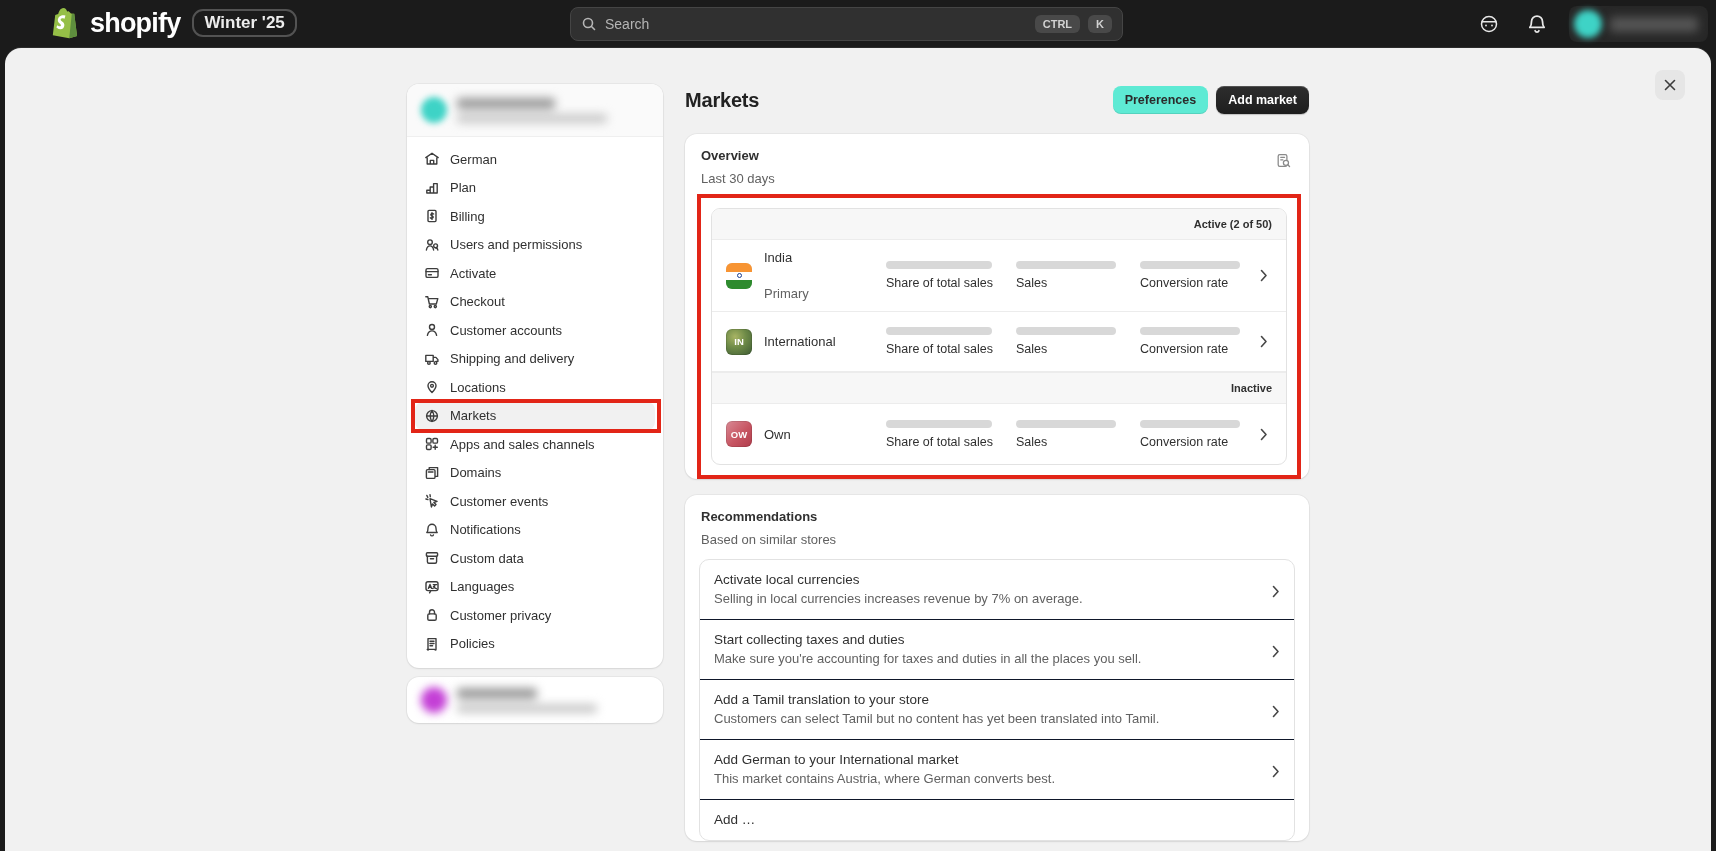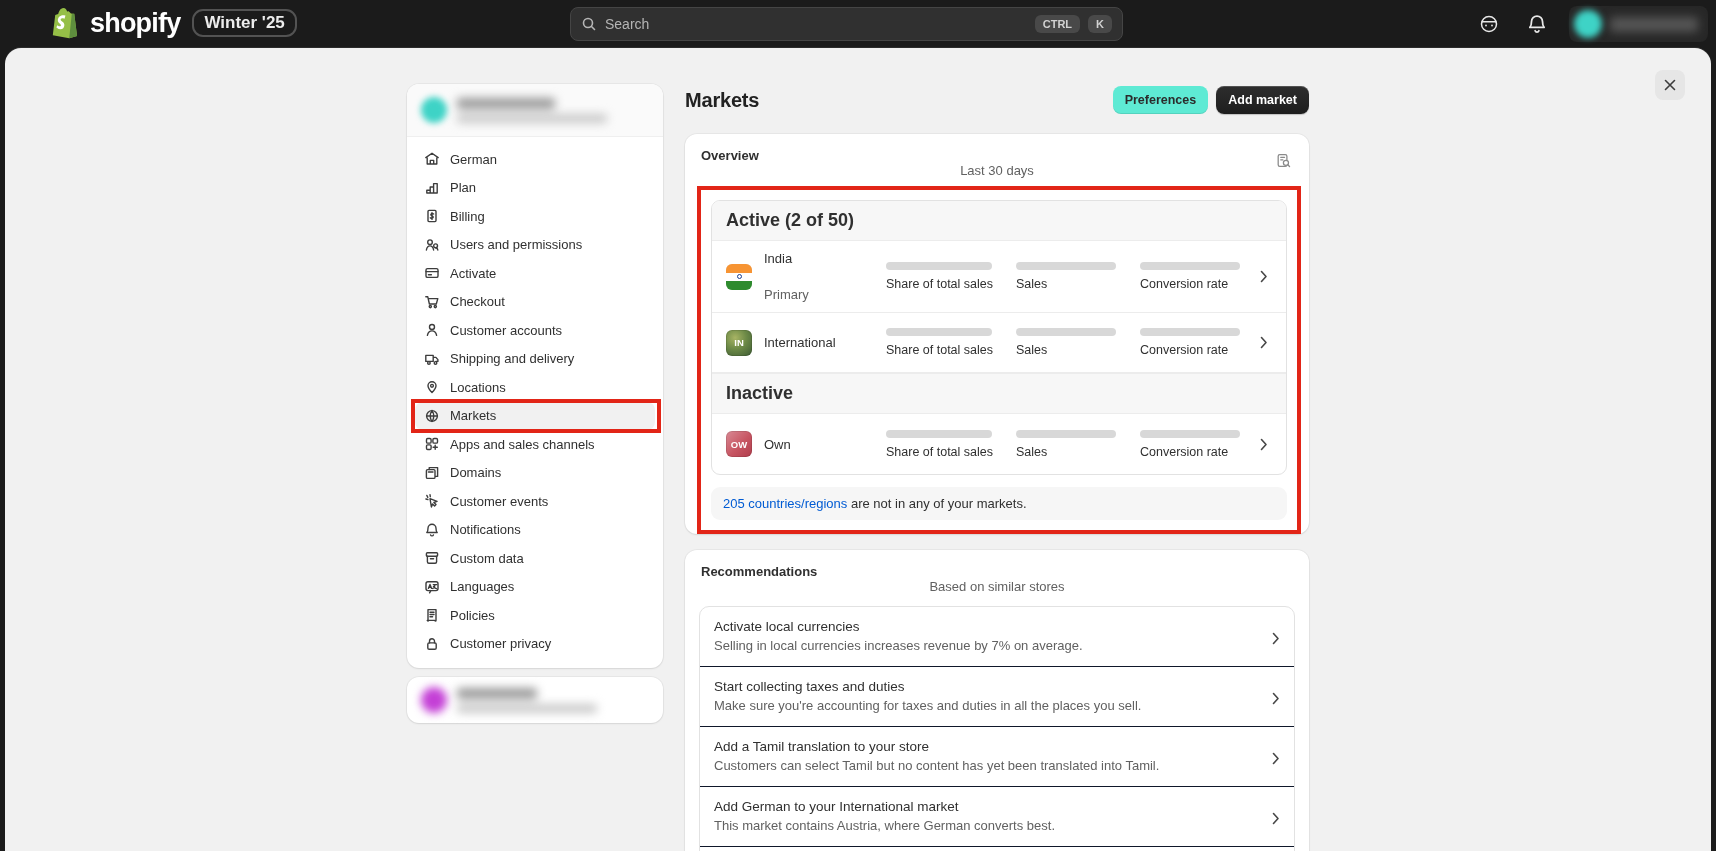--- a/index.html
+++ b/index.html
@@ -64,28 +64,28 @@
   .btn { border:none; border-radius:8px; height:28px; padding:0 12px; font-size:12.5px; font-weight:bold;
          font-family:inherit; cursor:pointer; }
   .btn-secondary { background:#5eead4; color:#2b2b2b; box-shadow:inset 0 -1px 0 rgba(0,0,0,.1); }
   .btn-primary { background:linear-gradient(#2d2d2d,#1e1e1e); color:#fff;
                  box-shadow:inset 0 1px 0 rgba(255,255,255,.18), 0 1px 1px rgba(0,0,0,.2); }
 
   .card { background:#fff; border-radius:12px; margin-bottom:16px;
           box-shadow:0 0 0 1px rgba(0,0,0,.04), 0 1px 2px rgba(0,0,0,.08); }
   .card-head { position:relative; padding:14px 16px 0; }
   .card-title { font-size:13px; font-weight:bold; color:#303030; }
-  .card-sub { font-size:13px; color:#616161; margin-top:0;text-align:center; }
+  .card-sub { font-size:13px; color:#616161; margin-top:8px; }
   .report-btn { position:absolute; top:12px; right:12px; width:28px; height:28px; border-radius:8px;
                 display:flex; align-items:center; justify-content:center; cursor:pointer; }
 
   .red-annotation { margin:8px 8px 12px 12px; border:4px solid #e22517; padding:10px; }
   .mtable { border:1px solid #e2e2e2; border-radius:9px; overflow:hidden; background:#fff; }
-  .sec-head { background:#f7f7f7; padding:9px 14px; font-size:18px; font-weight:bold; color:#303030;
-              border-bottom:1px solid #ececec; }
+  .sec-head { background:#f7f7f7; padding:9px 14px; font-size:11px; font-weight:bold; color:#303030;
+              border-bottom:1px solid #ececec;text-align:right; }
   .m-row { display:flex; align-items:center; padding:10px 14px; gap:12px; border-bottom:1px solid #ececec;
            cursor:pointer; min-height:60px; }
   .m-row:last-child { border-bottom:none; }
   .badge { width:26px; height:26px; border-radius:6px; flex:none; display:flex; align-items:center;
            justify-content:center; font-size:9.5px; font-weight:bold; color:#fff;
            box-shadow:inset 0 0 0 1px rgba(0,0,0,.1); }
   .badge-in { background:radial-gradient(circle at 35% 30%, #a8b464 0%, #6d8a47 45%, #3c5a33 100%); }
   .badge-ow { background:linear-gradient(135deg, #d98a95 0%, #c75562 55%, #b03d4c 100%); }
   .flag-india { width:26px; height:26px; border-radius:6px; flex:none; overflow:hidden; position:relative;
                 box-shadow:inset 0 0 0 1px rgba(0,0,0,.12); }
@@ -327,34 +327,34 @@
                 <svg width="16" height="16" viewBox="0 0 16 16">
                   <rect x="2" y="2.8" width="12" height="8.8" rx="2"></rect>
                   <path d="M5.6 13.8l1.2-2.2M4.4 9.4 6 5.4l1.6 4M4.9 8.3h2.2M9.3 5.6h3.6M11 5.6c0 2-1 3.3-2.2 3.9M9.5 7.4c.6 1.2 1.6 2 2.9 2.2"></path>
                 </svg>
               </span>
             <span class="lbl">Languages</span>
             </li>
           <li class="nav-item">
             <span class="nav-ic">
                 <svg width="16" height="16" viewBox="0 0 16 16">
+                  <rect x="3.8" y="6.9" width="8.4" height="6.4" rx="1.4"></rect>
+                  <path d="M5.5 6.9V5.2a2.5 2.5 0 0 1 5 0v1.7"></path>
+                </svg>
+              </span>
+            <span class="lbl">Customer privacy</span>
+            </li>
+          <li class="nav-item">
+            <span class="nav-ic">
+                <svg width="16" height="16" viewBox="0 0 16 16">
                   <path d="M4 13.4V2.6h8v10.8c0 .8-.9.8-1.2 0H3.2c.3.9 1.2.8 1.2 0z"></path>
                   <path d="M6 5.2h4M6 7.5h4M6 9.8h2.6"></path>
                 </svg>
               </span>
             <span class="lbl">Policies</span>
-            </li>
-          <li class="nav-item">
-            <span class="nav-ic">
-                <svg width="16" height="16" viewBox="0 0 16 16">
-                  <rect x="3.8" y="6.9" width="8.4" height="6.4" rx="1.4"></rect>
-                  <path d="M5.5 6.9V5.2a2.5 2.5 0 0 1 5 0v1.7"></path>
-                </svg>
-              </span>
-            <span class="lbl">Customer privacy</span>
             </li>
         </ul>
       </div>
 
       <div class="s-card s-card2">
         <div class="avatar-purple"></div>
         <div class="blur">
           <div class="redline1" style="width:80px;"></div>
             <div class="redline2" style="width:140px;"></div>
         </div>
@@ -469,23 +469,20 @@
                   </div>
               </div>
               <div class="chev">
                   <svg width="8" height="13" viewBox="0 0 8 13">
                     <path d="M1.5 1.5 6 6.5l-4.5 5"></path>
                   </svg>
                 </div>
             </div>
           </div>
 
-          <div class="tfoot">
-            <a>205 countries/regions</a><span> are not in any of your markets.</span>
-          </div>
         </div>
       </section>
 
       <section class="card">
         <div class="card-head">
           <div class="card-title">Recommendations</div>
           <div class="card-sub">Based on similar stores</div>
         </div>
         <div class="rec-list">
           <div class="rec-row">

